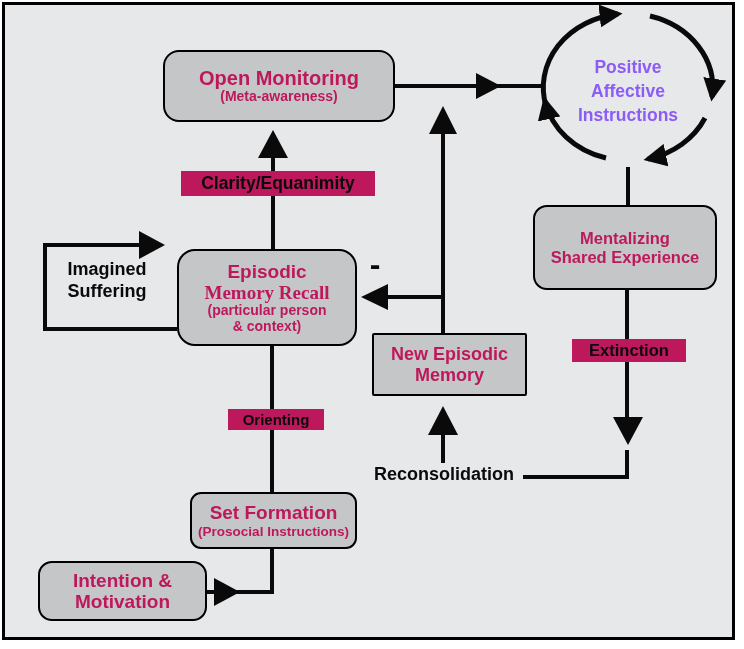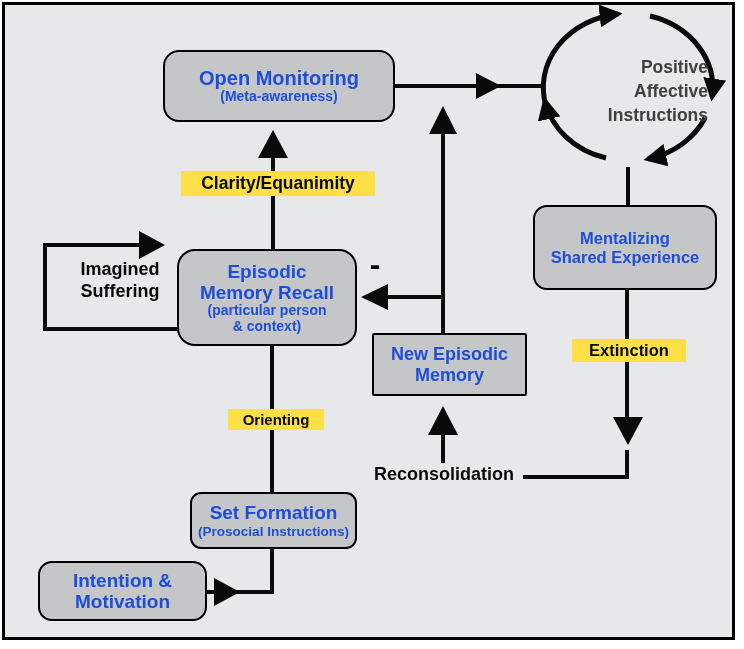--- a/index.html
+++ b/index.html
@@ -10,31 +10,31 @@
   }
   .frame{
     position:absolute;left:2px;top:2px;width:733px;height:638px;
     background:#e7e8e9;border:3px solid #000;box-sizing:border-box;
   }
   svg.lines{position:absolute;left:0;top:0;z-index:2;}
   .box{
     position:absolute;z-index:3;box-sizing:border-box;
     background:#c5c6c7;border:2.5px solid #000;
     display:flex;flex-direction:column;align-items:center;justify-content:center;
-    text-align:center;color:#1d4ed8;font-weight:bold;line-height:1.12;
+    text-align:center;color:#be185d;font-weight:bold;line-height:1.12;
   }
   .box .t1{font-size:20px;}
   .box .t2{font-size:14px;}
   .lbl{
     position:absolute;z-index:4;color:#0a0a0a;font-weight:bold;
     text-align:center;white-space:nowrap;
   }
-  .lbl.on-line{background:#fde047;padding:2px 4px;}
+  .lbl.on-line{background:#be185d;padding:2px 4px;}
   .cycle-text{
-    position:absolute;z-index:3;text-align:right;color:#404040;font-weight:bold;
+    position:absolute;z-index:3;text-align:center;color:#8b5cf6;font-weight:bold;
     font-size:17.5px;line-height:24px;
   }
 </style>
 </head>
 <body>
 
 <div class="canvas">
   <div class="frame"></div>
 
   <svg class="lines" width="744" height="649" viewBox="0 0 744 649">
@@ -82,21 +82,21 @@
     </g>
   </svg>
 
   <div class="box" style="left:163px;top:50px;width:232px;height:72px;border-radius:16px;">
     <span class="t1">Open Monitoring</span>
     <span class="t2">(Meta-awareness)</span>
   </div>
 
   <div class="box" style="left:177px;top:249px;width:180px;height:97px;border-radius:18px;">
     <span class="t1" style="font-size:19px;">Episodic</span>
-    <span class="t1" style="font-size:19px;">Memory Recall</span>
+    <span class="t1" style="font-size:19px;font-family:Liberation Serif, serif;">Memory Recall</span>
     <span class="t2">(particular person</span>
     <span class="t2">&amp; context)</span>
   </div>
 
   <div class="box" style="left:372px;top:333px;width:155px;height:63px;border-radius:2px;">
     <span class="t1" style="font-size:18px;">New Episodic</span>
     <span class="t1" style="font-size:18px;">Memory</span>
   </div>
 
   <div class="box" style="left:533px;top:205px;width:184px;height:85px;border-radius:14px;">
@@ -115,21 +115,21 @@
   </div>
 
   <div class="cycle-text" style="left:548px;top:55px;width:160px;">
     <div>Positive</div>
     <div>Affective</div>
     <div>Instructions</div>
   </div>
 
   <div class="lbl on-line" style="left:181px;top:171px;width:186px;font-size:17.5px;">Clarity/Equanimity</div>
 
-  <div class="lbl" style="left:48px;top:258px;width:118px;font-size:18px;line-height:22px;margin-left:13px;">
+  <div class="lbl" style="left:48px;top:258px;width:118px;font-size:18px;line-height:22px;">
     <div>Imagined</div>
     <div>Suffering</div>
   </div>
 
   <div class="lbl" style="left:362px;top:248px;width:26px;font-size:32px;line-height:32px;">-</div>
 
   <div class="lbl on-line" style="left:228px;top:409px;width:88px;font-size:15px;">Orienting</div>
 
   <div class="lbl on-line" style="left:572px;top:339px;width:106px;font-size:16.5px;">Extinction</div>
 

